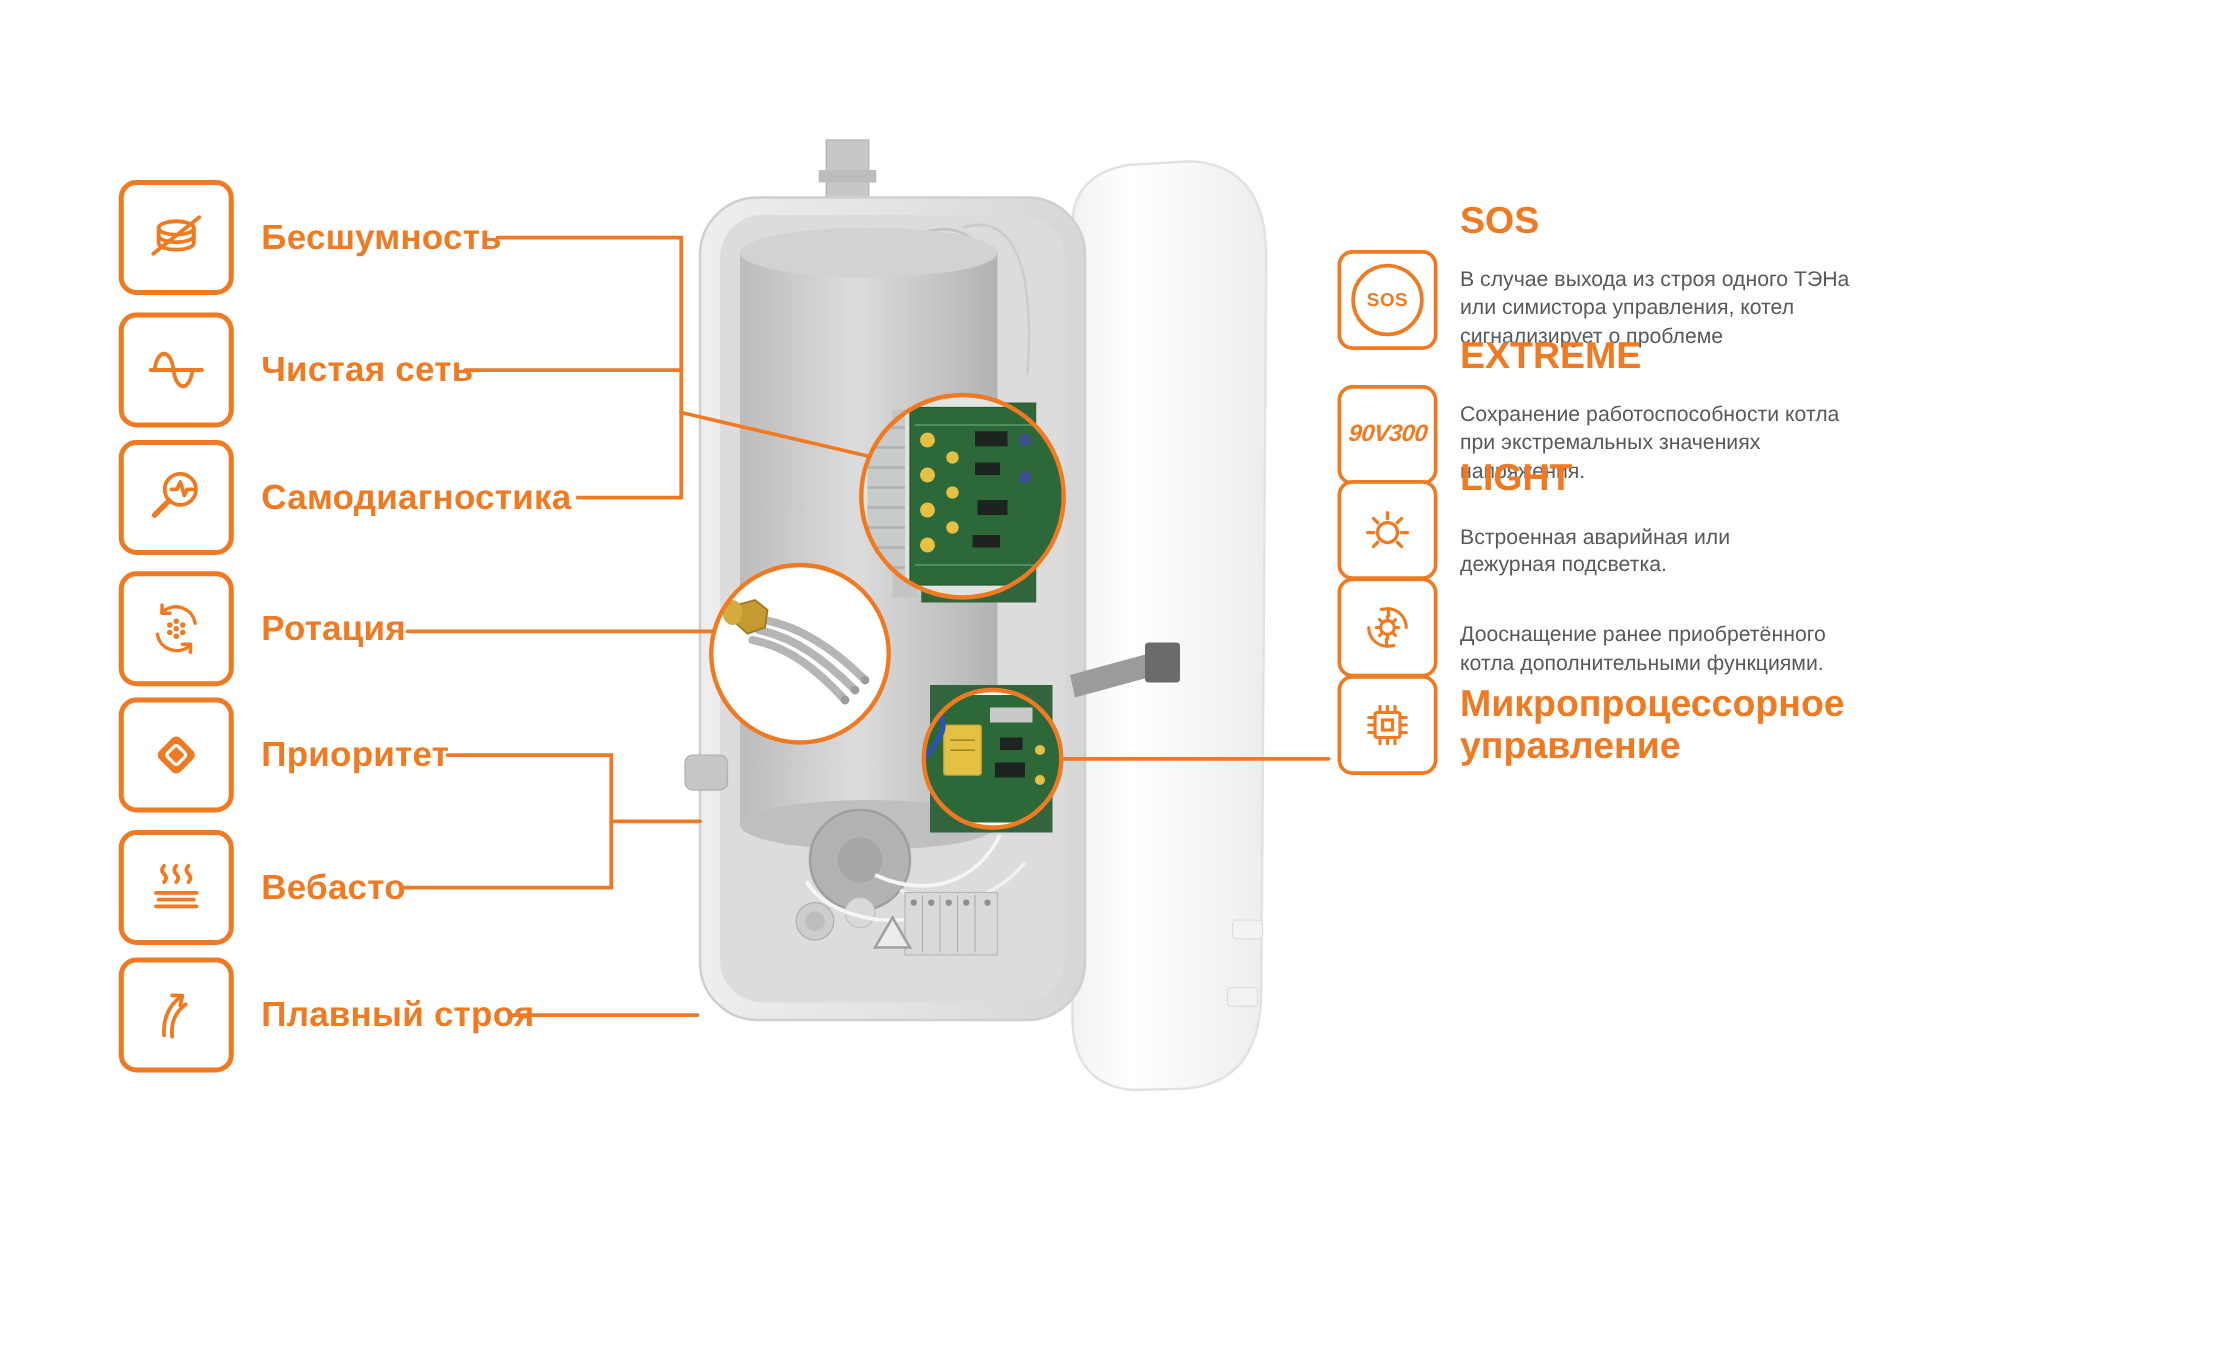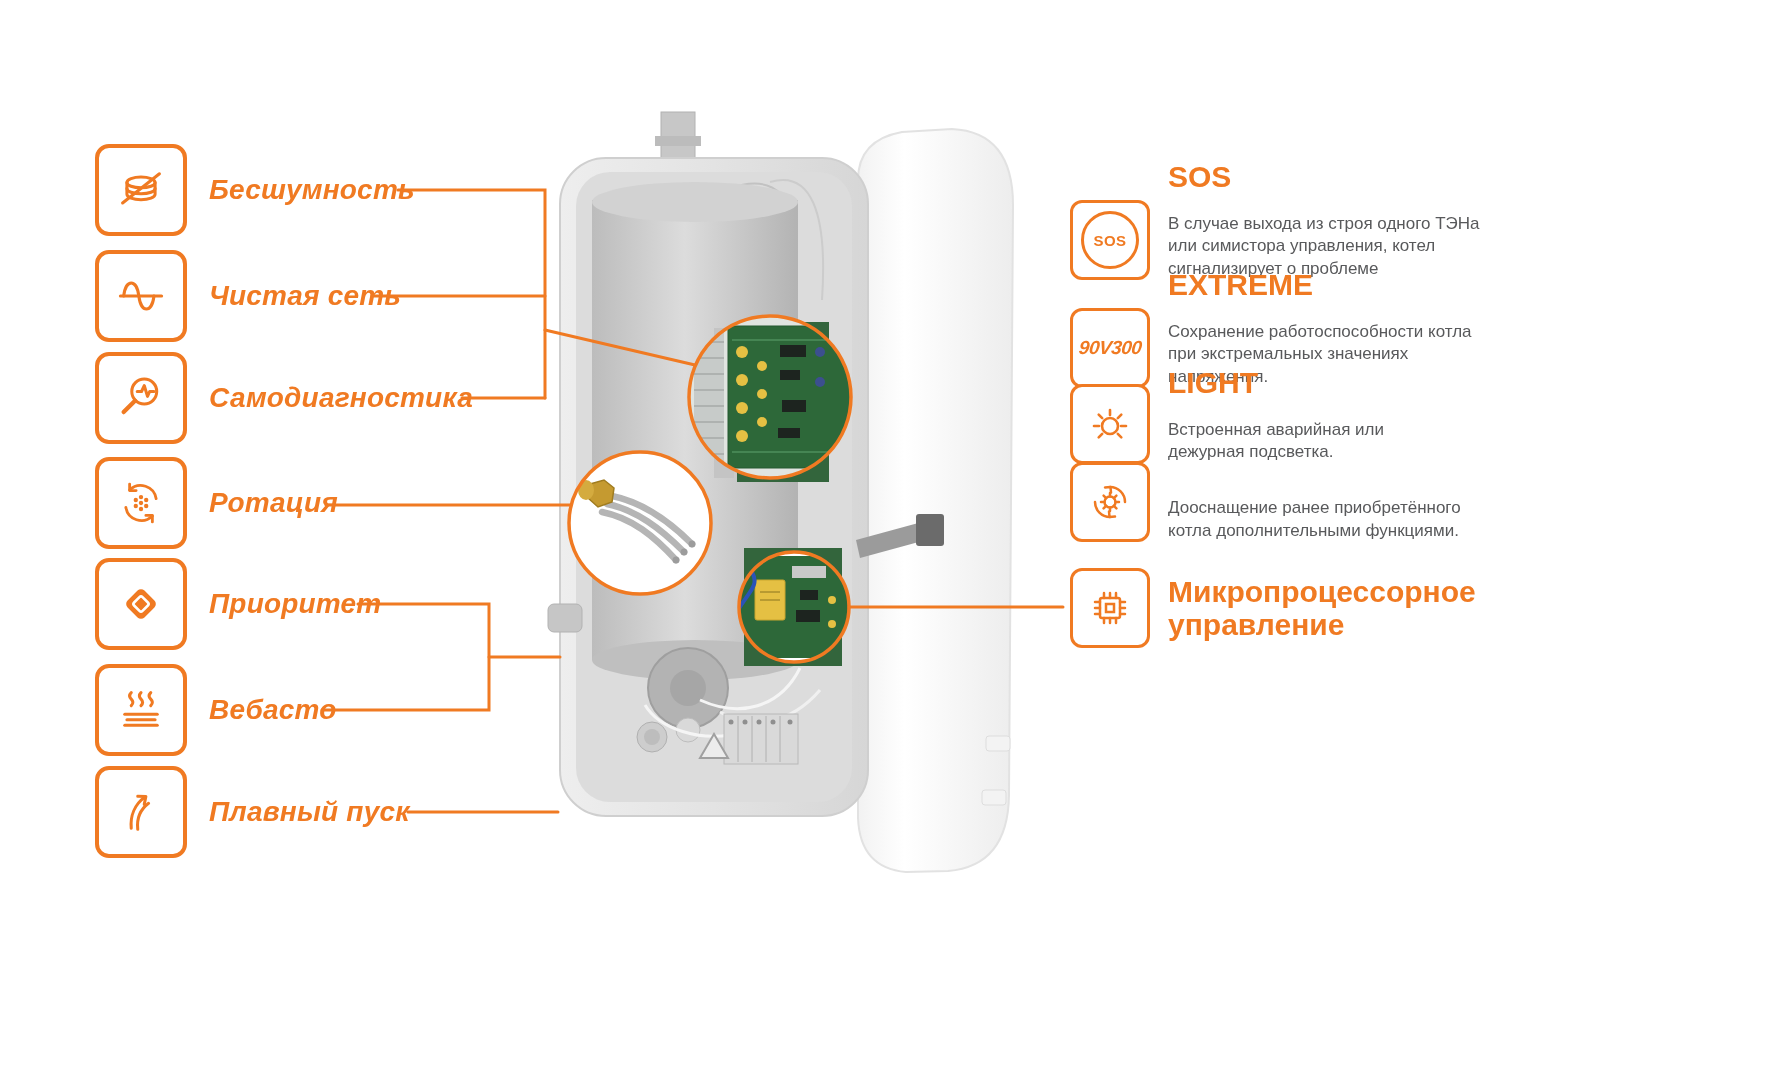--- a/index.html
+++ b/index.html
@@ -3,21 +3,21 @@
 <meta charset="utf-8">
 <style>
   html,body { margin:0; padding:0; background:#ffffff; }
   body {
     width:1773px; height:1080px; position:relative; overflow:hidden;
     font-family:"Liberation Sans", sans-serif;
     --orange:#F07A22; --gray:#58595B;
   }
   .scene { position:absolute; left:0; top:0; z-index:1; }
   
-  .left-row { position:absolute; left:95px; height:84px; display:flex; align-items:center; gap:22px; z-index:3;font-style:italic; }
+  .left-row { position:absolute; left:95px; height:84px; display:flex; align-items:center; gap:22px; z-index:3; }
   .icon-box {
     width:84px; height:84px; flex:0 0 auto; background:#fff;
     border:4px solid var(--orange); border-radius:14px;
     display:flex; align-items:center; justify-content:center;
   }
   .left-label { color:var(--orange); font-size:28px; font-weight:bold; white-space:nowrap; letter-spacing:.2px; }
   
   .right-row { position:absolute; left:1070px; display:flex; align-items:flex-end; gap:18px; z-index:3; }
   .icon-box-sm {
     width:74px; height:74px; flex:0 0 auto; background:#fff;
@@ -296,21 +296,21 @@
 </div>
 
 <div class="left-row" style="top:770px">
   <div class="icon-box">
     <svg width="52" height="52" viewBox="0 0 48 48" fill="none" stroke="#F07A22" stroke-width="2.8" stroke-linecap="round" stroke-linejoin="round">
       <path d="M15 39 C14 28 18 17 28 10"></path>
       <path d="M21 40 C20 31 23 22 31 16"></path>
       <path d="M21 9.5 L28.5 9.7 L27 17"></path>
     </svg>
   </div>
-  <div class="left-label">Плавный пуск</div>
+  <div class="left-label">Плавный строя</div>
 </div>
 
 <div class="right-row" style="top:158px">
   <div class="icon-box-sm">
     <div class="sos-circle">
         <span>SOS</span>
       </div>
   </div>
   <div class="right-text">
     <div class="right-title">SOS</div>
@@ -363,21 +363,21 @@
       <path d="M19 9.5 L24.5 9 L25 14.5"></path>
       <path d="M9 24 A15 15 0 0 0 24 39"></path>
       <path d="M29 38.5 L23.5 39 L23 33.5"></path>
     </svg>
   </div>
   <div class="right-text">
     <div class="right-desc d3">Дооснащение ранее приобретённого котла дополнительными функциями.</div>
   </div>
 </div>
 
-<div class="right-row" style="top:568px">
+<div class="right-row" style="top:540px">
   <div class="icon-box-sm">
     <svg width="48" height="48" viewBox="0 0 48 48" fill="none" stroke="#F07A22" stroke-width="2.5" stroke-linecap="round">
       <rect x="14" y="14" width="20" height="20" rx="2"></rect>
       <rect x="20" y="20" width="8" height="8"></rect>
       <line x1="18" y1="9" x2="18" y2="14"></line>
         <line x1="24" y1="9" x2="24" y2="14"></line>
         <line x1="30" y1="9" x2="30" y2="14"></line>
       <line x1="18" y1="34" x2="18" y2="39"></line>
         <line x1="24" y1="34" x2="24" y2="39"></line>
         <line x1="30" y1="34" x2="30" y2="39"></line>

